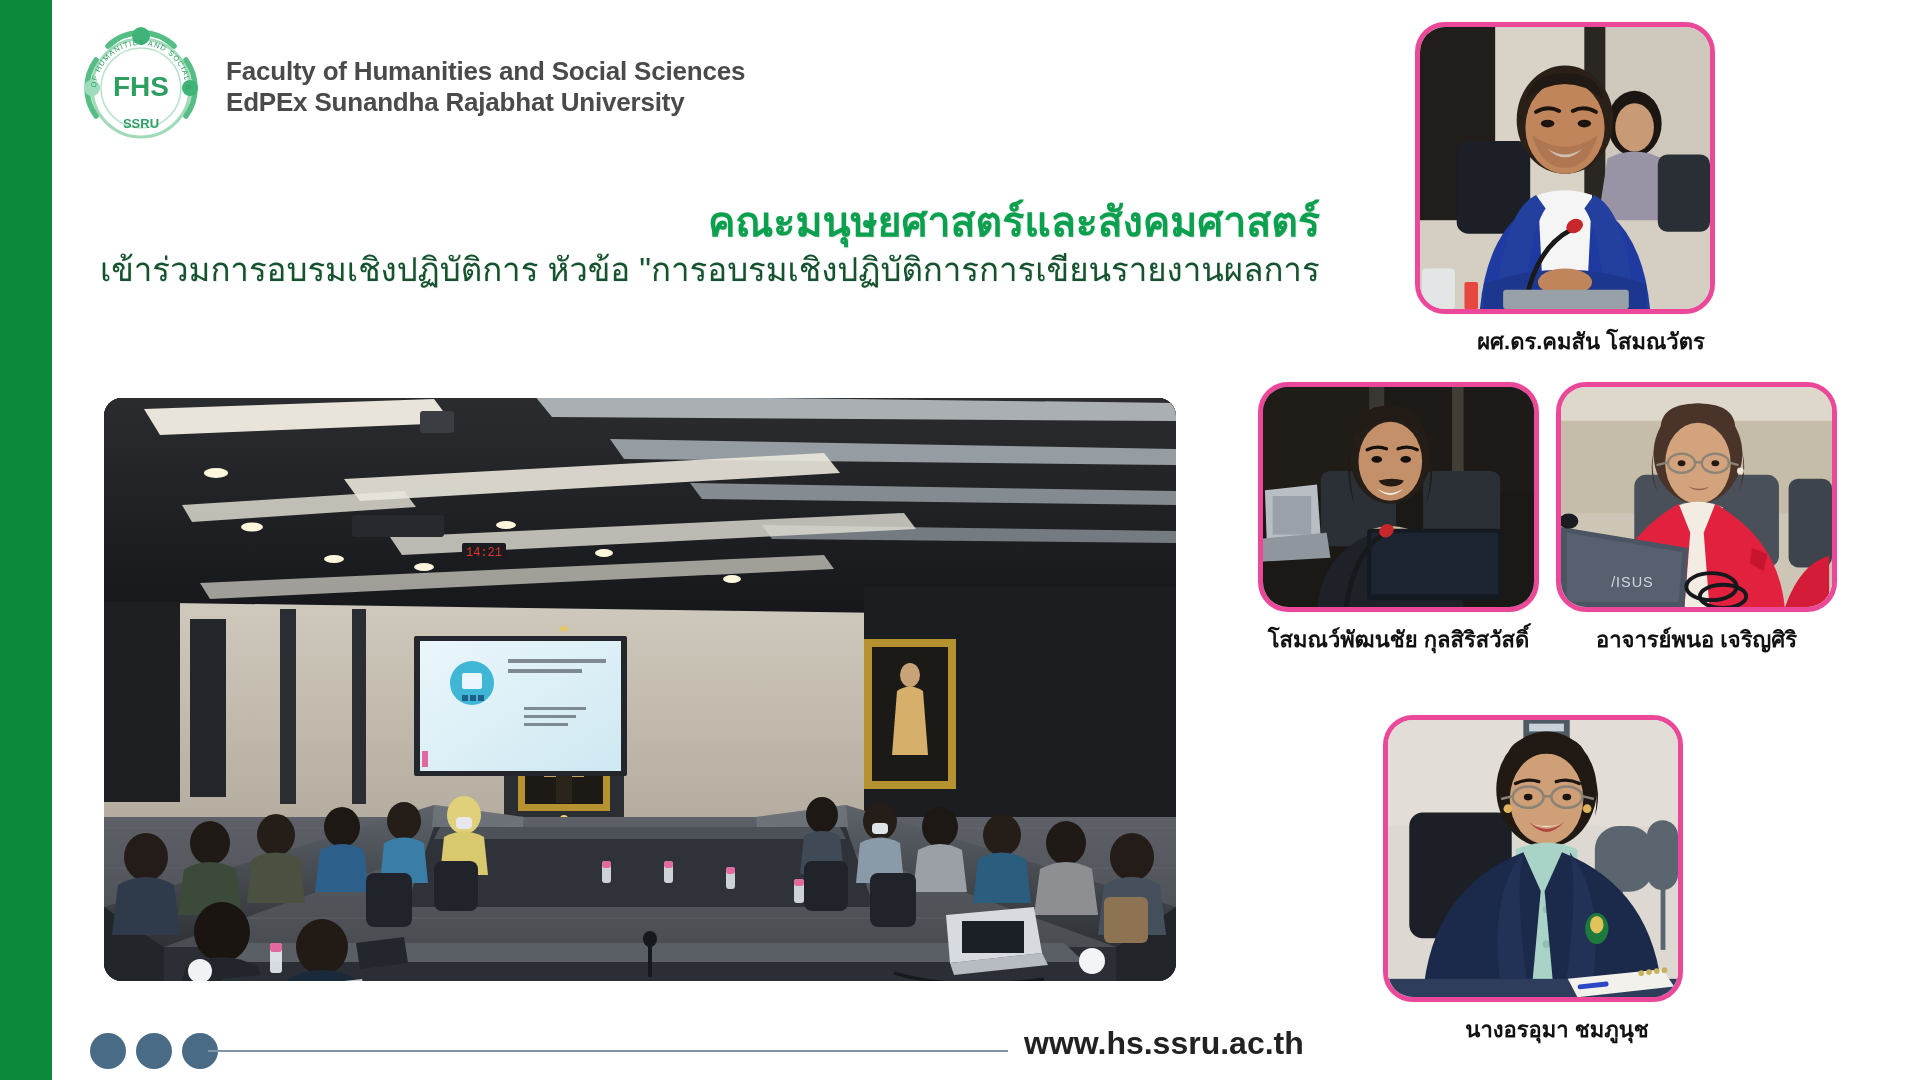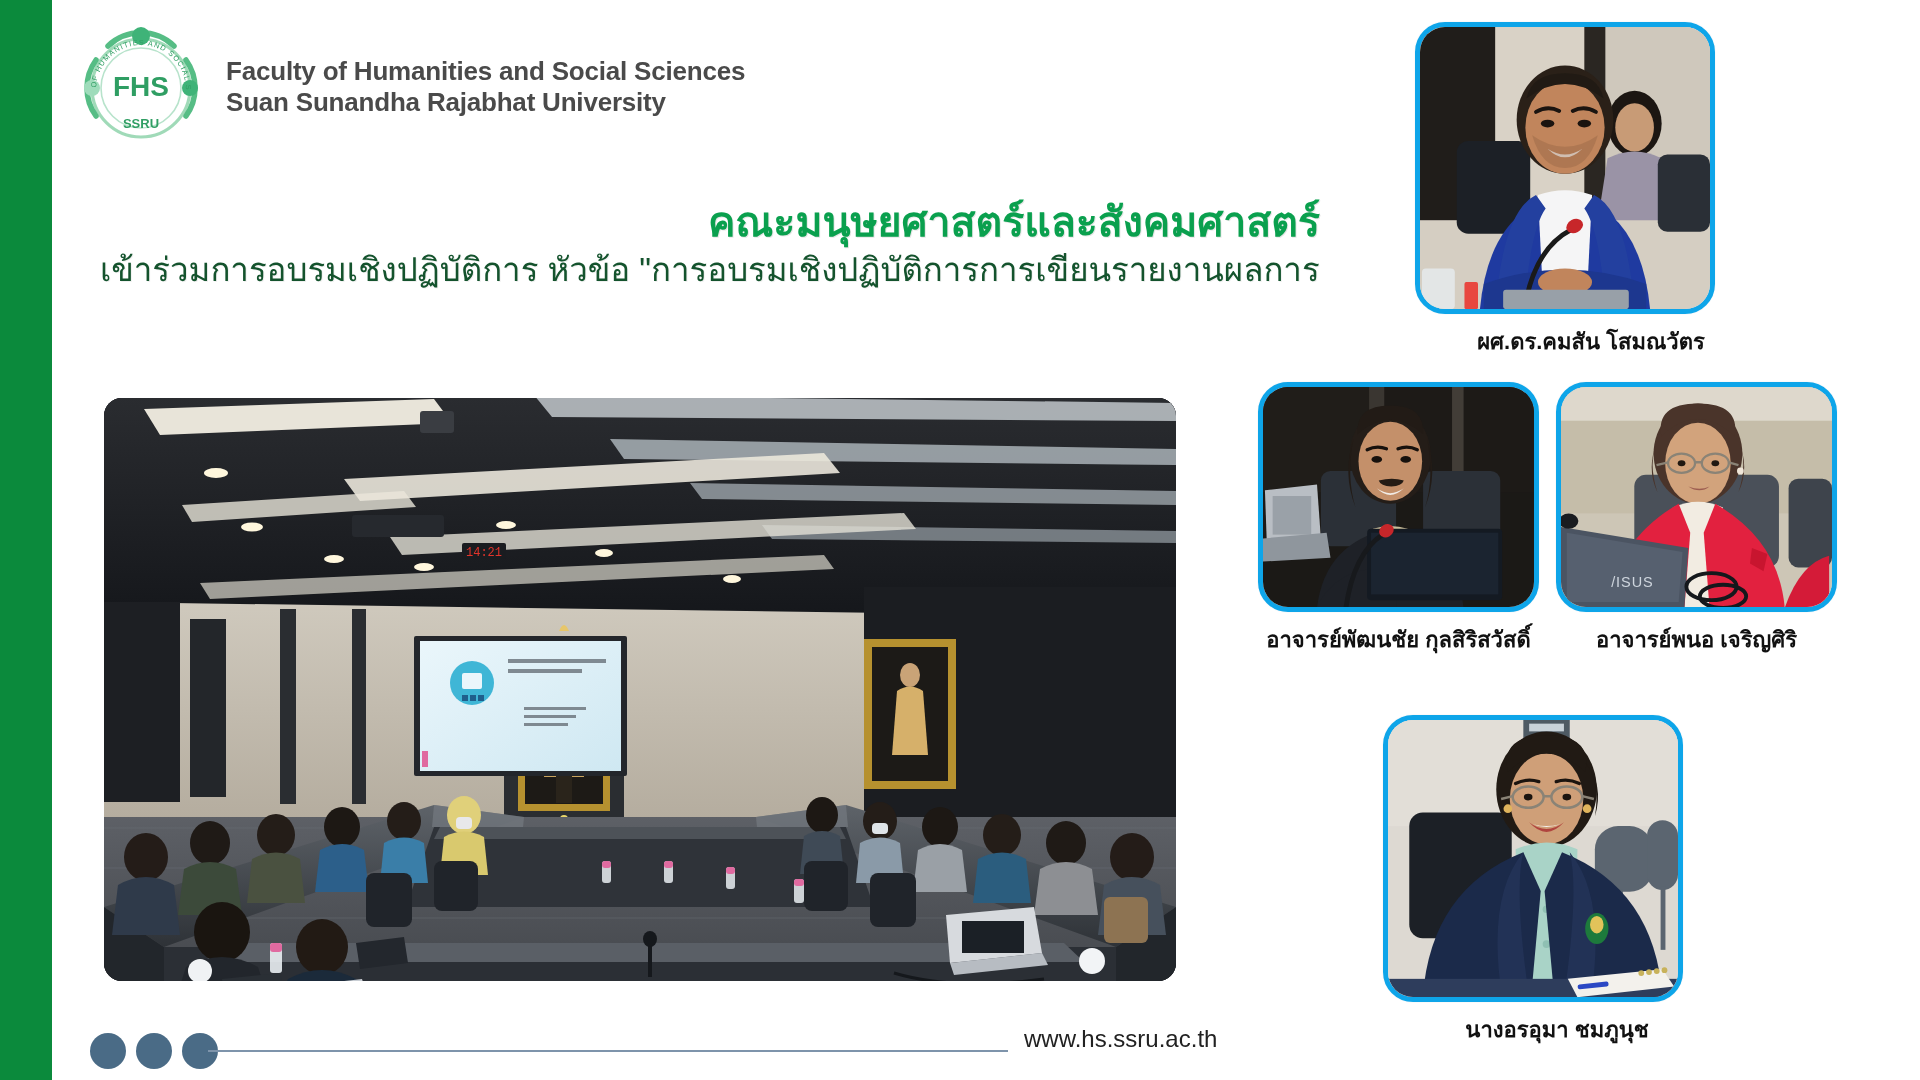--- a/index.html
+++ b/index.html
@@ -41,21 +41,21 @@
   
   .main-photo {
     position:absolute; left:104px; top:398px; width:1072px; height:583px;
     border-radius:18px; overflow:hidden; background:#10131a;
   }
   .main-photo svg { display:block; width:100%; height:100%; }
 
   
   .pcard { position:absolute; }
   .pframe {
-    border:5px solid #0ea5e9; border-radius:30px; overflow:hidden;
+    border:5px solid #ec4899; border-radius:30px; overflow:hidden;
     background:#dfe6ea; box-shadow:0 0 0 1px rgba(0,0,0,0.02);
   }
   .pframe svg { display:block; width:100%; height:100%; }
   .pcap {
     text-align:center; font-size:22px; font-weight:bold; color:#111;
     margin-top:10px; white-space:nowrap;
   }
 
   .card-top   { left:1415px; top:22px; width:352px; }
   .card-top .pframe { width:300px; height:292px; }
@@ -70,21 +70,21 @@
   .card-bot .pframe { width:300px; height:287px; }
 
   
   .footer { position:absolute; left:90px; top:1033px; width:1800px; height:46px; }
   .dots { position:absolute; left:0; top:0; display:flex; gap:10px; align-items:center; }
   .dot { width:36px; height:36px; border-radius:50%; background:#4a6b86; }
   .fline {
     position:absolute; left:118px; top:17px; width:800px; height:2px; background:#7e94ab;
   }
   .furl {
-    position:absolute; left:934px; top:-8px; font-size:24px; color:#222; white-space:nowrap;
+    position:absolute; left:934px; top:-8px; font-size:32px; color:#222; white-space:nowrap;font-weight:bold;
   }
 </style>
 </head>
 <body>
 
 <div class="page">
 
   <div class="rail"></div>
 
   <div class="header">
@@ -110,21 +110,21 @@
           <textPath href="#ringTop" startOffset="50%" text-anchor="middle">FACULTY OF HUMANITIES AND SOCIAL SCIENCES</textPath>
         </text>
 
         <text x="63" y="72" text-anchor="middle" font-size="28" font-weight="bold" fill="#2f9e63" font-family="'Liberation Sans',sans-serif">FHS</text>
         <text x="63" y="104" text-anchor="middle" font-size="13" font-weight="bold" fill="#2f9e63" font-family="'Liberation Sans',sans-serif">SSRU</text>
       </svg>
     </div>
 
     <div class="brand">
       <div class="brand-line">Faculty of Humanities and Social Sciences</div>
-      <div class="brand-line">Suan Sunandha Rajabhat University</div>
+      <div class="brand-line">EdPEx Sunandha Rajabhat University</div>
     </div>
   </div>
 
   <div class="headline">
     <div class="headline-main">คณะมนุษยศาสตร์และสังคมศาสตร์</div>
     <div class="headline-sub">เข้าร่วมการอบรมเชิงปฏิบัติการ หัวข้อ "การอบรมเชิงปฏิบัติการการเขียนรายงานผลการ</div>
   </div>
 
   <div class="main-photo">
     <svg viewBox="0 0 1072 605" xmlns="http://www.w3.org/2000/svg" preserveAspectRatio="xMidYMid slice">
@@ -471,21 +471,21 @@
         <path d="M58 224 q30 -46 84 -30 l-4 36 h-80 z" fill="#1e2127"></path>
         <ellipse cx="142" cy="190" rx="16" ry="12" fill="#c4906a"></ellipse>
 
         <rect x="108" y="148" width="140" height="74" rx="4" fill="#141a22"></rect>
         <rect x="112" y="152" width="132" height="64" fill="#1b2430"></rect>
 
         <path d="M86 230 q8 -56 38 -76" stroke="#17191c" stroke-width="5" fill="none"></path>
         <ellipse cx="128" cy="150" rx="8" ry="6.5" fill="#c7262a" transform="rotate(-30 128 150)"></ellipse>
       </svg>
     </div>
-    <div class="pcap">อาจารย์พัฒนชัย กุลสิริสวัสดิ์</div>
+    <div class="pcap">โสมณว์พัฒนชัย กุลสิริสวัสดิ์</div>
   </div>
 
   <div class="pcard card-midR">
     <div class="pframe">
       <svg viewBox="0 0 281 230" xmlns="http://www.w3.org/2000/svg" preserveAspectRatio="xMidYMid slice">
         <rect width="281" height="230" fill="#cdc6b6"></rect>
         <rect x="0" y="0" width="281" height="36" fill="#ded8cc"></rect>
         <rect x="0" y="36" width="281" height="96" fill="#c5bda9"></rect>
 
         <rect x="76" y="92" width="150" height="96" rx="12" fill="#4a5059"></rect>

